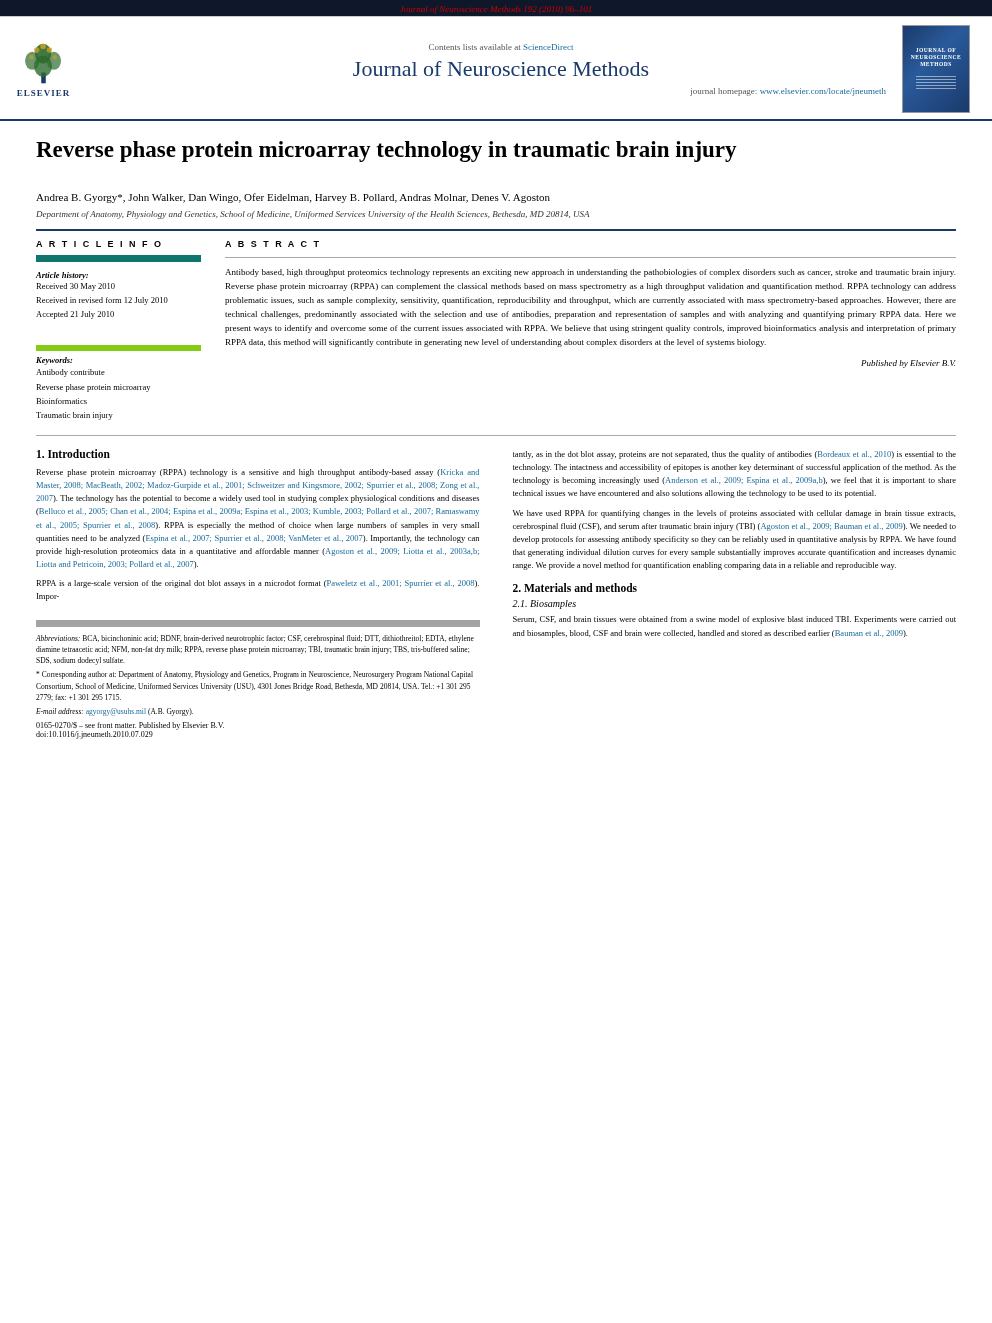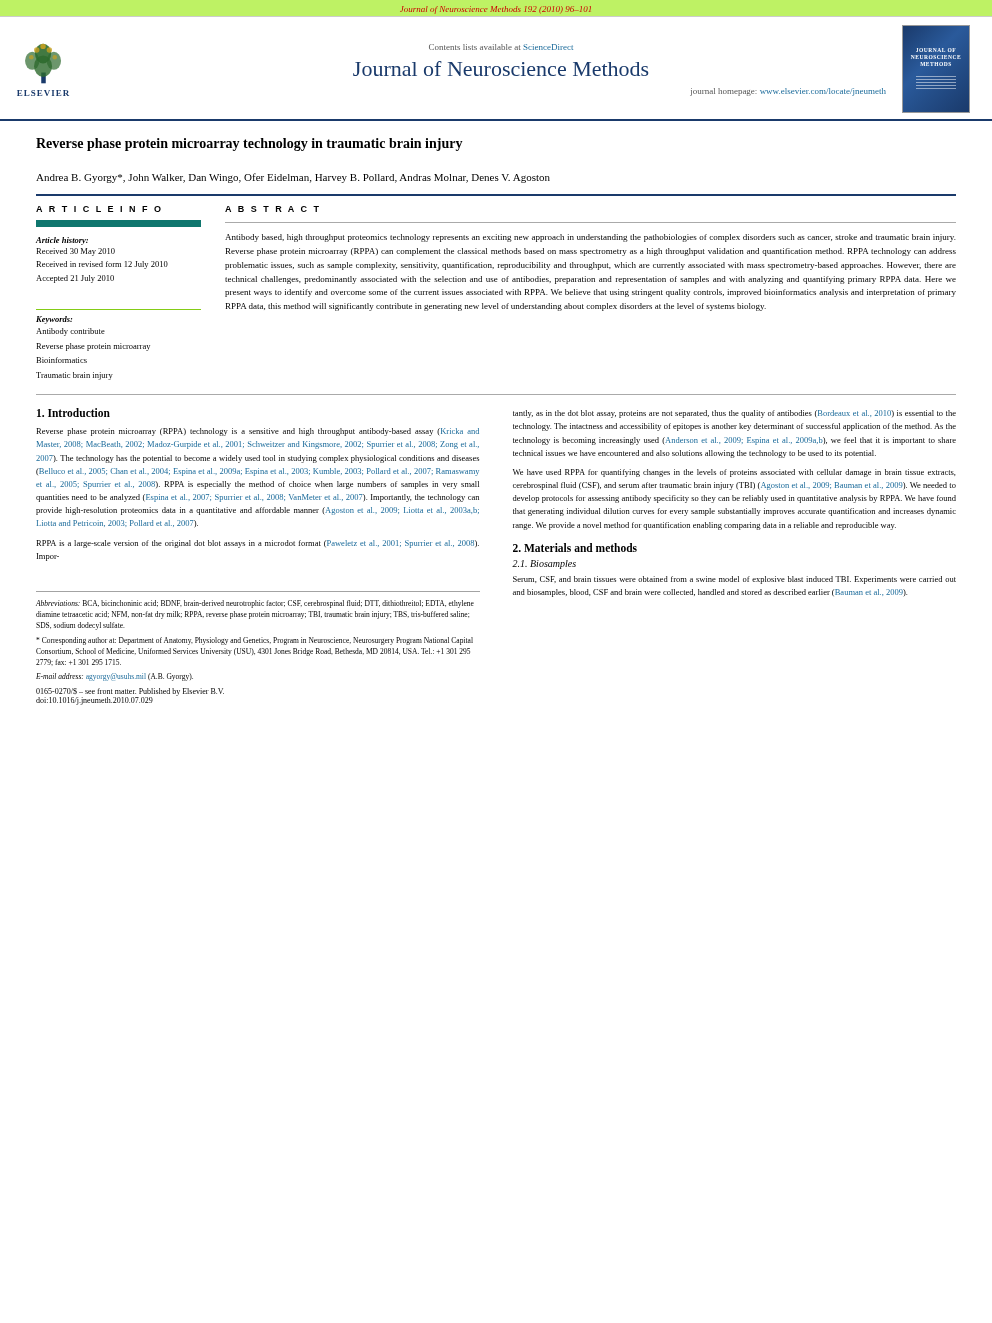--- a/index.html
+++ b/index.html
@@ -7,21 +7,21 @@
       background: #fff;
       font-family: 'Times New Roman', Times, serif;
       font-size: 10px;
       color: #000;
       width: 992px;
       min-height: 1323px;
     }
 
     
     .journal-top-bar {
-      background: #bef264;
+      background: #0f172a;
       border-bottom: 1px solid #ccc;
       text-align: center;
       padding: 4px 0 2px 0;
       font-size: 9px;
       color: #c00;
       font-style: italic;
     }
 
     
     .header-area {
@@ -123,25 +123,25 @@
       margin: 2px 0;
     }
 
     
     .article-area {
       padding: 14px 36px 14px 36px;
     }
 
     
     .article-title {
-      font-size: 14px;
+      font-size: 23px;
       font-weight: bold;
       color: #000;
       font-family: 'Times New Roman', serif;
-      margin-bottom: 16px;
+      margin-bottom: 24px;
       line-height: 1.3;
     }
 
     
     .authors {
       font-size: 11px;
       color: #000;
       margin-bottom: 4px;
       line-height: 1.5;
     }
@@ -195,21 +195,21 @@
       font-style: italic;
       font-weight: bold;
       color: #000;
     }
     .info-text {
       font-size: 8.5px;
       color: #000;
       line-height: 1.6;
     }
     .keywords-box {
-      border-top: 1px solid #84cc16;
+      border-top: 6px solid #84cc16;
       padding-top: 4px;
     }
     .keyword-item {
       font-size: 8.5px;
       color: #000;
       line-height: 1.7;
     }
 
     
     .right-col {
@@ -257,22 +257,22 @@
       margin-bottom: 6px;
     }
 
     .ref-link {
       color: #1a6a9a;
       text-decoration: none;
     }
 
     
     .footnote-area {
-      border-top: 1px solid #a3a3a3;
-      margin-top: 28px;
+      border-top: 7px solid #a3a3a3;
+      margin-top: 16px;
       padding-top: 6px;
     }
     .footnote-text {
       font-size: 7.5px;
       line-height: 1.5;
       color: #000;
     }
     .footnote-text p {
       margin-bottom: 3px;
     }
@@ -354,20 +354,21 @@
 </div>
 
 <div class="article-area">
 
   <div class="article-title">Reverse phase protein microarray technology in traumatic brain injury</div>
 
   <div class="authors">
     <span>Andrea B. Gyorgy*, John Walker, Dan Wingo, Ofer Eidelman, Harvey B. Pollard, Andras Molnar, Denes V. Agoston</span>
   </div>
 
+  <div class="affiliation">Department of Anatomy, Physiology and Genetics, School of Medicine, Uniformed Services University of the Health Sciences, Bethesda, MD 20814, USA</div>
 
   <hr class="divider divider-thick">
 
   <div class="two-col">
 
     <div class="left-col">
       <div class="section-header-small">A R T I C L E   I N F O</div>
 
       <div class="article-info-box">
         <div class="info-label">Article history:</div>
@@ -382,20 +383,21 @@
         <div class="keyword-item">Reverse phase protein microarray</div>
         <div class="keyword-item">Bioinformatics</div>
         <div class="keyword-item">Traumatic brain injury</div>
       </div>
     </div>
 
     <div class="right-col">
       <div class="section-header-small">A B S T R A C T</div>
       <hr class="divider">
       <p class="abstract-text">Antibody based, high throughput proteomics technology represents an exciting new approach in understanding the pathobiologies of complex disorders such as cancer, stroke and traumatic brain injury. Reverse phase protein microarray (RPPA) can complement the classical methods based on mass spectrometry as a high throughput validation and quantification method. RPPA technology can address problematic issues, such as sample complexity, sensitivity, quantification, reproducibility and throughput, which are currently associated with mass spectrometry-based approaches. However, there are technical challenges, predominantly associated with the selection and use of antibodies, preparation and representation of samples and with analyzing and quantifying primary RPPA data. Here we present ways to identify and overcome some of the current issues associated with RPPA. We believe that using stringent quality controls, improved bioinformatics analysis and interpretation of primary RPPA data, this method will significantly contribute in generating new level of understanding about complex disorders at the level of systems biology.</p>
+      <div class="published-by">Published by Elsevier B.V.</div>
     </div>
   </div>
 
   <hr class="divider" style="margin-top:12px;">
 
   <div class="body-two-col">
 
     <div class="body-col">
       <div class="section-title">1.  Introduction</div>
 

